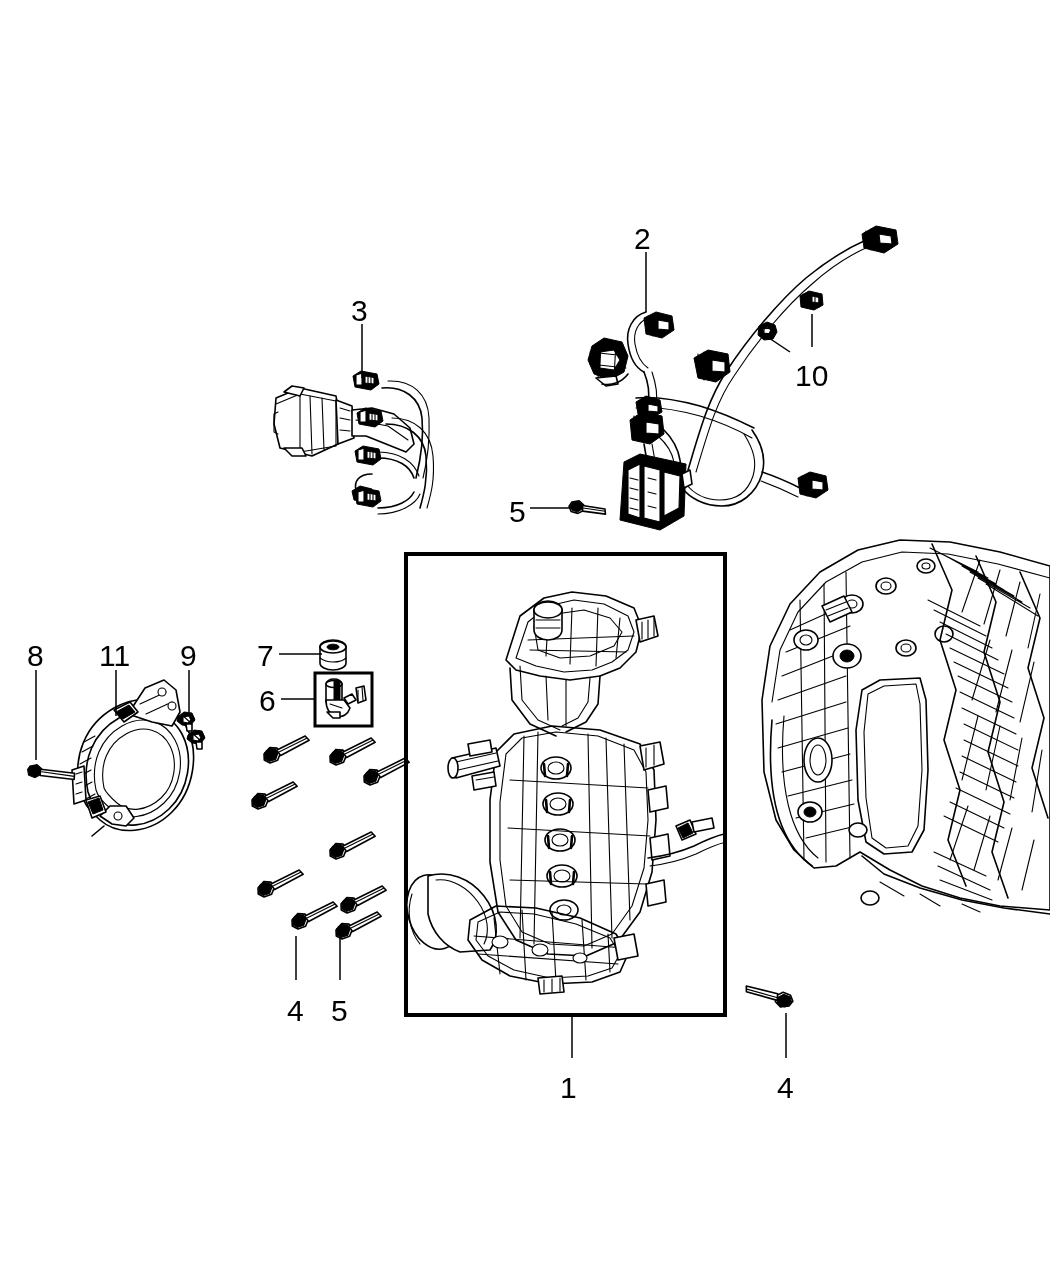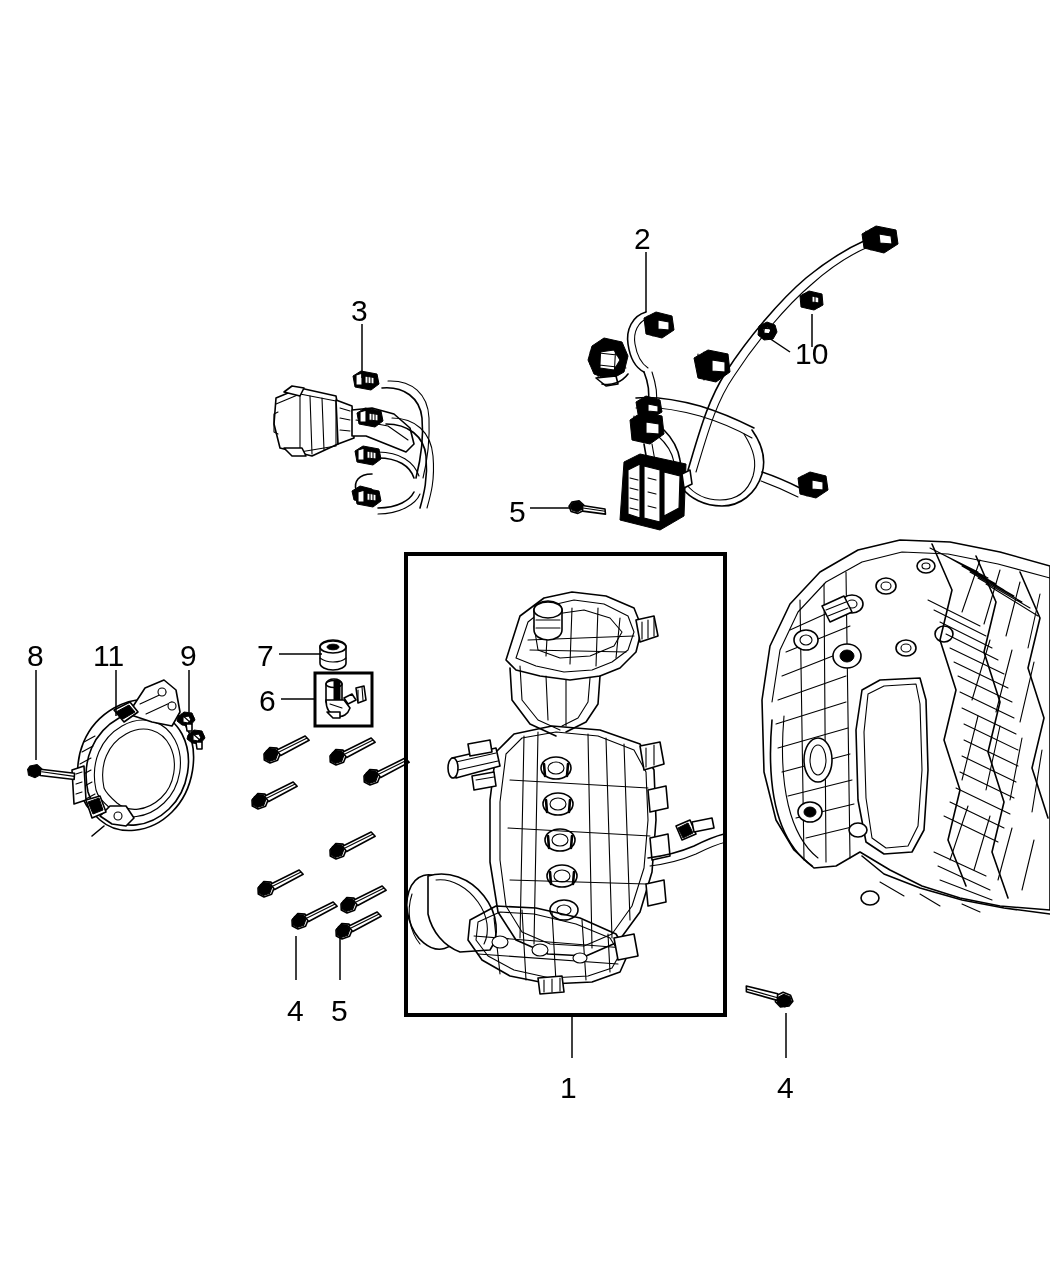--- a/index.html
+++ b/index.html
@@ -501,16 +501,16 @@
   <div class="callout-num" style="left:634px; top:224px;">2</div>
   <div class="callout-num" style="left:351px; top:296px;">3</div>
   <div class="callout-num" style="left:287px; top:996px;">4</div>
   <div class="callout-num" style="left:331px; top:996px;">5</div>
   <div class="callout-num" style="left:777px; top:1073px;">4</div>
   <div class="callout-num" style="left:509px; top:497px;">5</div>
   <div class="callout-num" style="left:259px; top:686px;">6</div>
   <div class="callout-num" style="left:257px; top:641px;">7</div>
   <div class="callout-num" style="left:27px; top:641px;">8</div>
   <div class="callout-num" style="left:180px; top:641px;">9</div>
-  <div class="callout-num" style="left:795px; top:339px;">10</div>
-  <div class="callout-num" style="left:93px; top:641px;text-align:right;">11</div>
+  <div class="callout-num" style="left:795px; top:361px;">10</div>
+  <div class="callout-num" style="left:99px; top:641px;text-align:right;">11</div>
 
 </div>
 
 </body></html>

